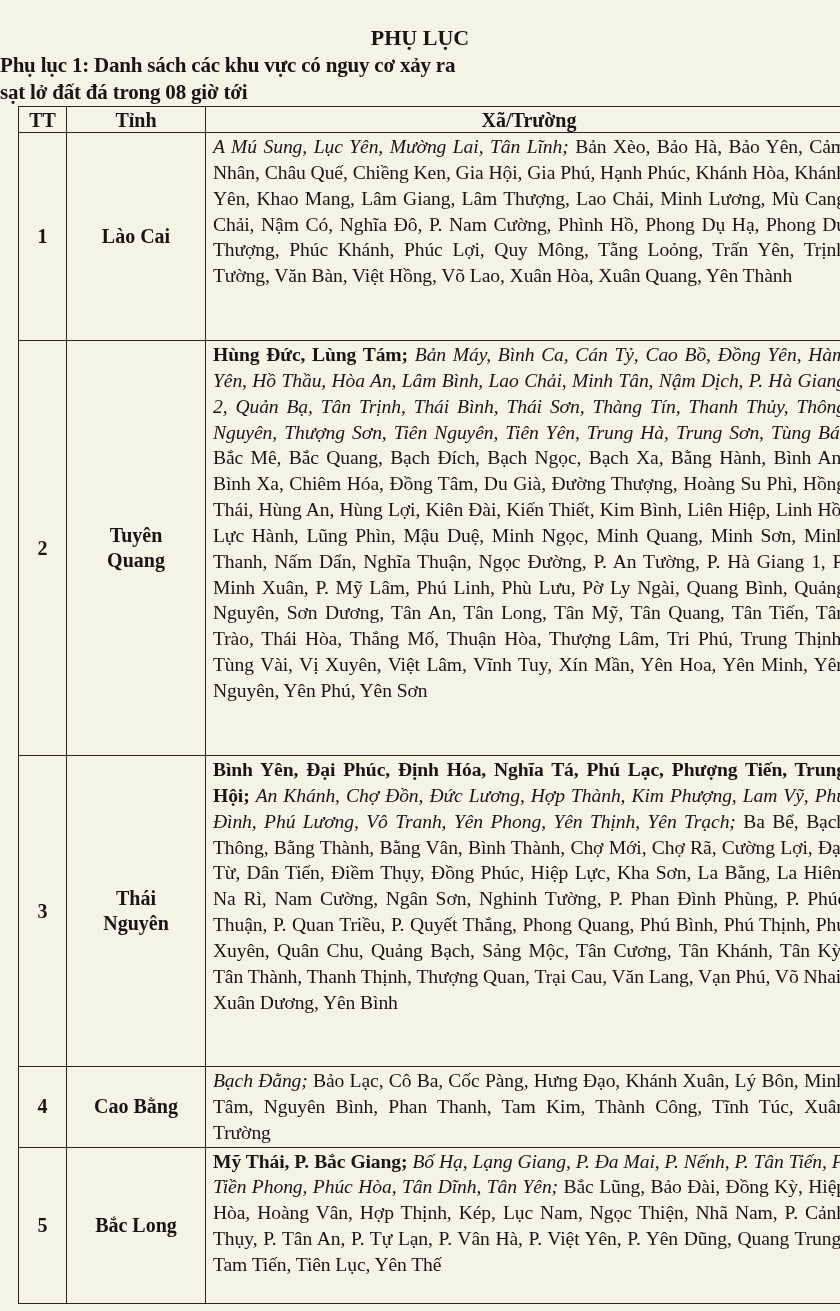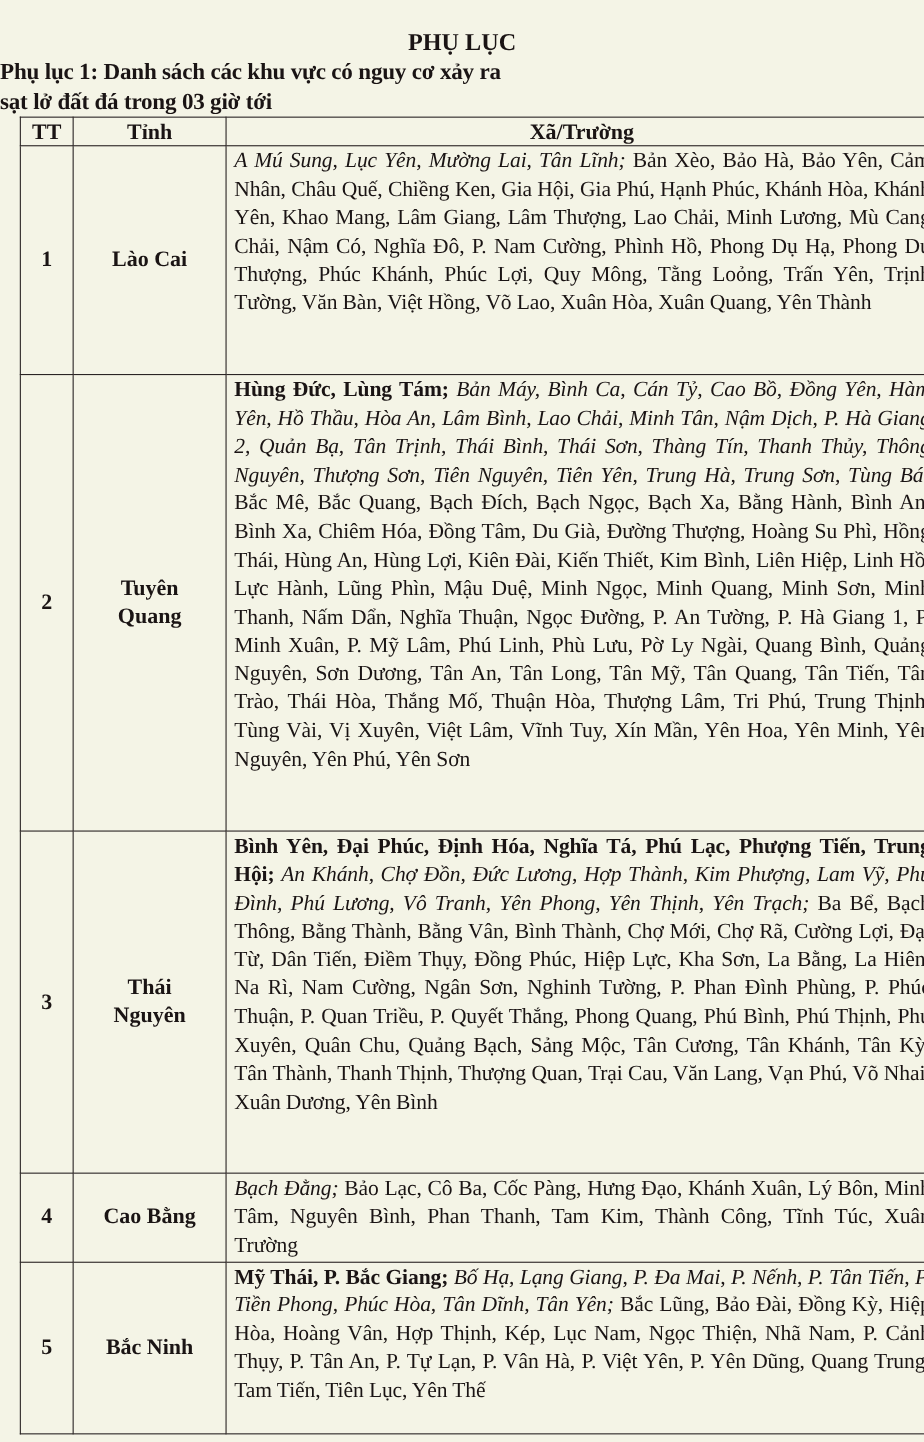--- a/index.html
+++ b/index.html
@@ -42,21 +42,21 @@
     letter-spacing:-0.1px;
   }
   .b { font-weight:bold; }
   .i { font-style:italic; }
 </style>
 </head>
 <body>
 
 <h1 class="title">PHỤ LỤC</h1>
 <div class="subtitle">Phụ lục 1: Danh sách các khu vực có nguy cơ xảy ra</div>
-<div class="subtitle">sạt lở đất đá trong 03 giờ tới</div>
+<div class="subtitle">sạt lở đất đá trong 08 giờ tới</div>
 
 <table>
   <colgroup>
     <col style="width:48px">
     <col style="width:139px">
     <col>
   </colgroup>
   <thead>
     <tr>
       <th>TT</th>
@@ -80,17 +80,17 @@
       <td class="prov"><span style="display:inline-block;width:90px">Thái Nguyên</span></td>
       <td class="wards"><span class="b">Bình Yên, Đại Phúc, Định Hóa, Nghĩa Tá, Phú Lạc, Phượng Tiến, Trung Hội; </span><span class="i">An Khánh, Chợ Đồn, Đức Lương, Hợp Thành, Kim Phượng, Lam Vỹ, Phú Đình, Phú Lương, Vô Tranh, Yên Phong, Yên Thịnh, Yên Trạch;</span><span> Ba Bể, Bạch Thông, Bằng Thành, Bằng Vân, Bình Thành, Chợ Mới, Chợ Rã, Cường Lợi, Đại Từ, Dân Tiến, Điềm Thụy, Đồng Phúc, Hiệp Lực, Kha Sơn, La Bằng, La Hiên, Na Rì, Nam Cường, Ngân Sơn, Nghinh Tường, P. Phan Đình Phùng, P. Phúc Thuận, P. Quan Triều, P. Quyết Thắng, Phong Quang, Phú Bình, Phú Thịnh, Phú Xuyên, Quân Chu, Quảng Bạch, Sảng Mộc, Tân Cương, Tân Khánh, Tân Kỳ, Tân Thành, Thanh Thịnh, Thượng Quan, Trại Cau, Văn Lang, Vạn Phú, Võ Nhai, Xuân Dương, Yên Bình</span></td>
     </tr>
     <tr style="height:79px">
       <td class="tt">4</td>
       <td class="prov">Cao Bằng</td>
       <td class="wards"><span class="b"></span><span class="i">Bạch Đằng;</span><span> Bảo Lạc, Cô Ba, Cốc Pàng, Hưng Đạo, Khánh Xuân, Lý Bôn, Minh Tâm, Nguyên Bình, Phan Thanh, Tam Kim, Thành Công, Tĩnh Túc, Xuân Trường</span></td>
     </tr>
     <tr style="height:156px">
       <td class="tt">5</td>
-      <td class="prov">Bắc Ninh</td>
+      <td class="prov">Bắc Long</td>
       <td class="wards"><span class="b">Mỹ Thái, P. Bắc Giang; </span><span class="i">Bố Hạ, Lạng Giang, P. Đa Mai, P. Nếnh, P. Tân Tiến, P. Tiền Phong, Phúc Hòa, Tân Dĩnh, Tân Yên;</span><span> Bắc Lũng, Bảo Đài, Đồng Kỳ, Hiệp Hòa, Hoàng Vân, Hợp Thịnh, Kép, Lục Nam, Ngọc Thiện, Nhã Nam, P. Cảnh Thụy, P. Tân An, P. Tự Lạn, P. Vân Hà, P. Việt Yên, P. Yên Dũng, Quang Trung, Tam Tiến, Tiên Lục, Yên Thế</span></td>
     </tr>
   </tbody>
 </table>
 
 </body></html>

